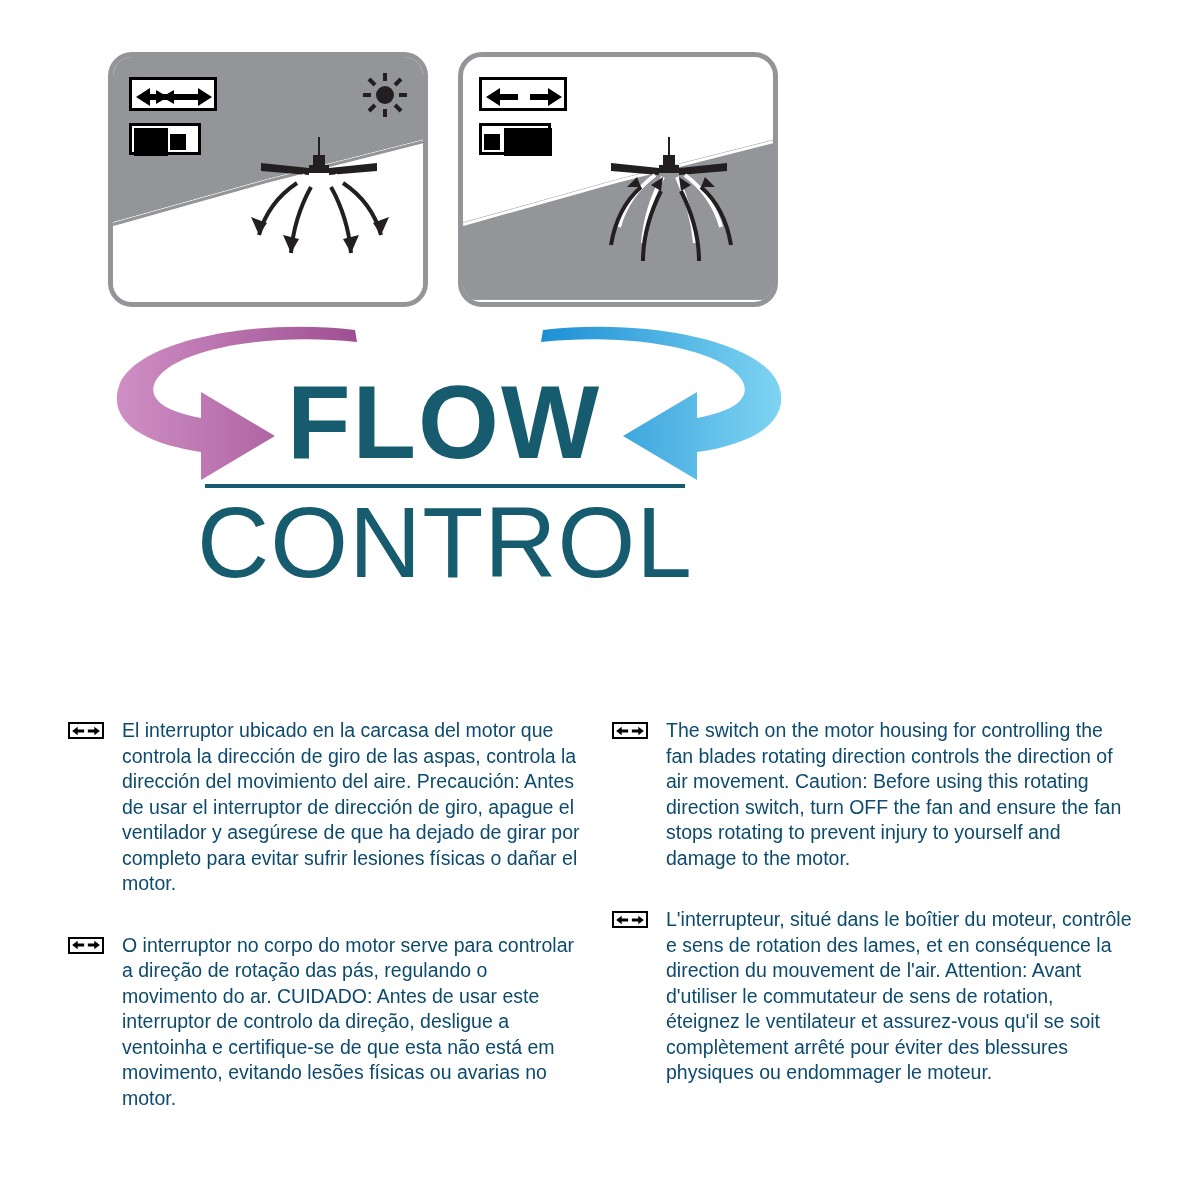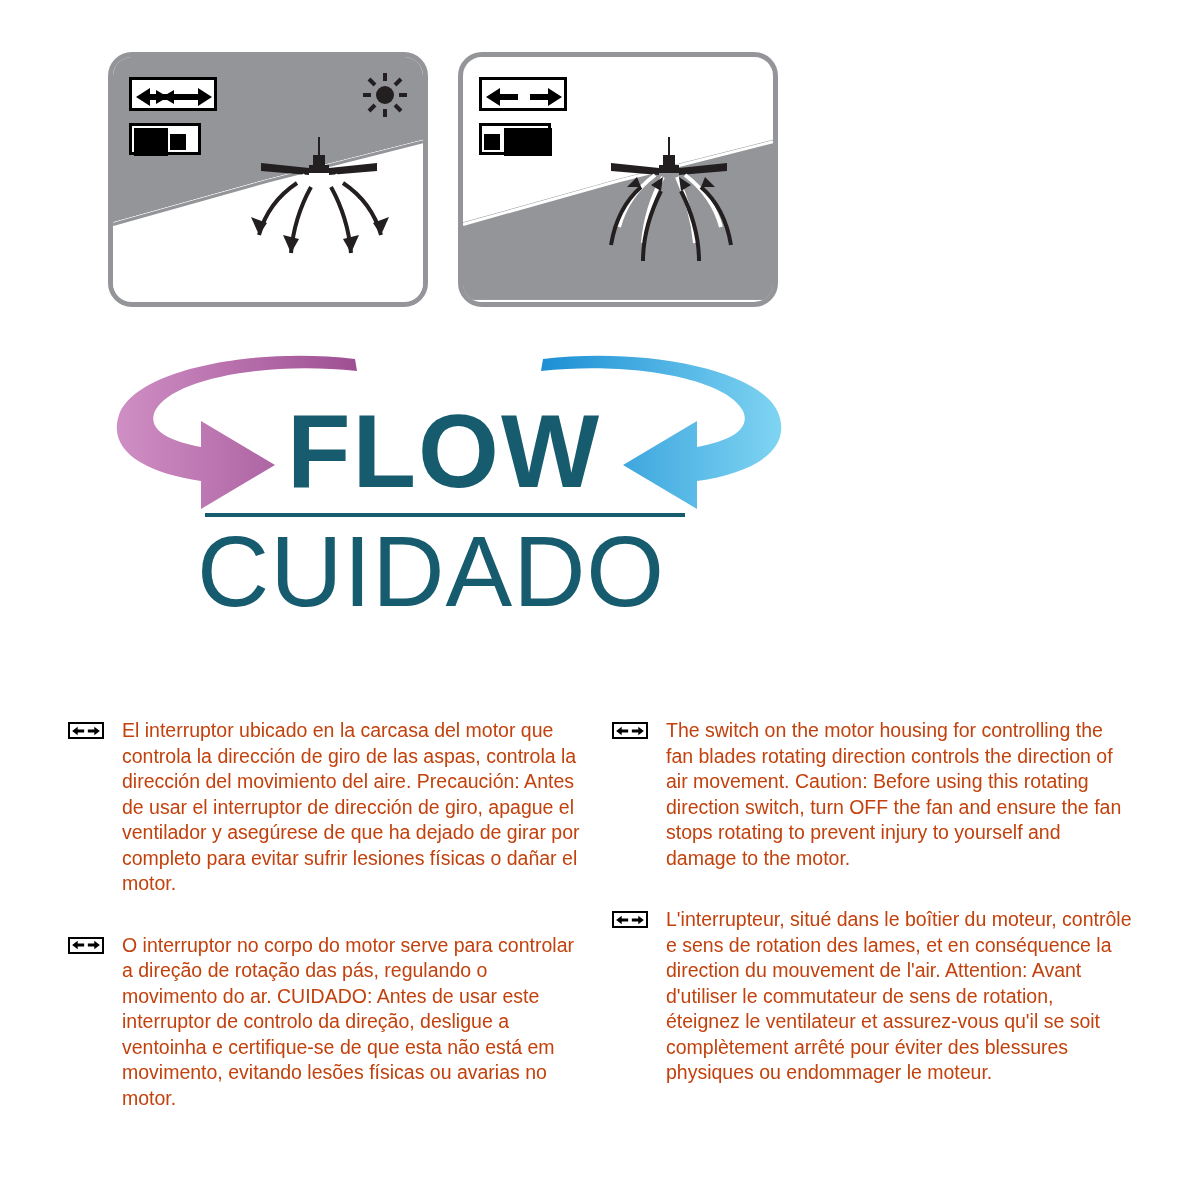--- a/index.html
+++ b/index.html
@@ -69,21 +69,21 @@
     position: absolute;
     right: 16px;
     top: 16px;
     width: 44px;
     height: 44px;
   }
 
   
   .logo {
     position: absolute;
-    top: 341px;
+    top: 312px;
     left: 105px;
     width: 690px;
     height: 290px;
   }
   .logo-flow {
     position: absolute;
     left: 182px;
     top: 58px;
     font-size: 104px;
     font-weight: bold;
@@ -123,21 +123,21 @@
   }
   .col.left  { left: 68px;  width: 520px; }
   .col.right { left: 612px; width: 520px; }
 
   .para {
     position: relative;
     padding-left: 54px;
     margin-bottom: 36px;
     font-size: 19.5px;
     line-height: 25.5px;
-    color: #c2410c;
+    color: #0c4a6e;
   }
   .para .bullet-icon {
     position: absolute;
     left: 0;
     top: 4px;
     width: 36px;
     height: 17px;
     border: 2px solid #000;
     background: #fff;
     box-sizing: border-box;
@@ -311,21 +311,21 @@
         <stop offset="100%" stop-color="#1c8fd4"></stop>
       </linearGradient>
     </defs>
 
     <path d="M250,18 C150,6 30,28 14,74 C2,110 40,132 96,140 L96,168 L170,124 L96,80 L96,106 C62,100 42,88 50,70 C66,38 160,20 252,30 Z" fill="url(#gl)"></path>
 
     <path d="M438,18 C538,6 658,28 674,74 C686,110 648,132 592,140 L592,168 L518,124 L592,80 L592,106 C626,100 646,88 638,70 C622,38 528,20 436,30 Z" fill="url(#gr)"></path>
   </svg>
   <div class="logo-flow">FLOW</div>
   <div class="logo-rule"></div>
-  <div class="logo-control">CUIDADO</div>
+  <div class="logo-control">CONTROL</div>
 </div>
 
 <div class="text-area">
 
   <div class="col left">
 
     <div class="para">
       <span class="bullet-icon">
         <svg viewBox="0 0 32 13" width="30" height="12">
           <g fill="#000">

